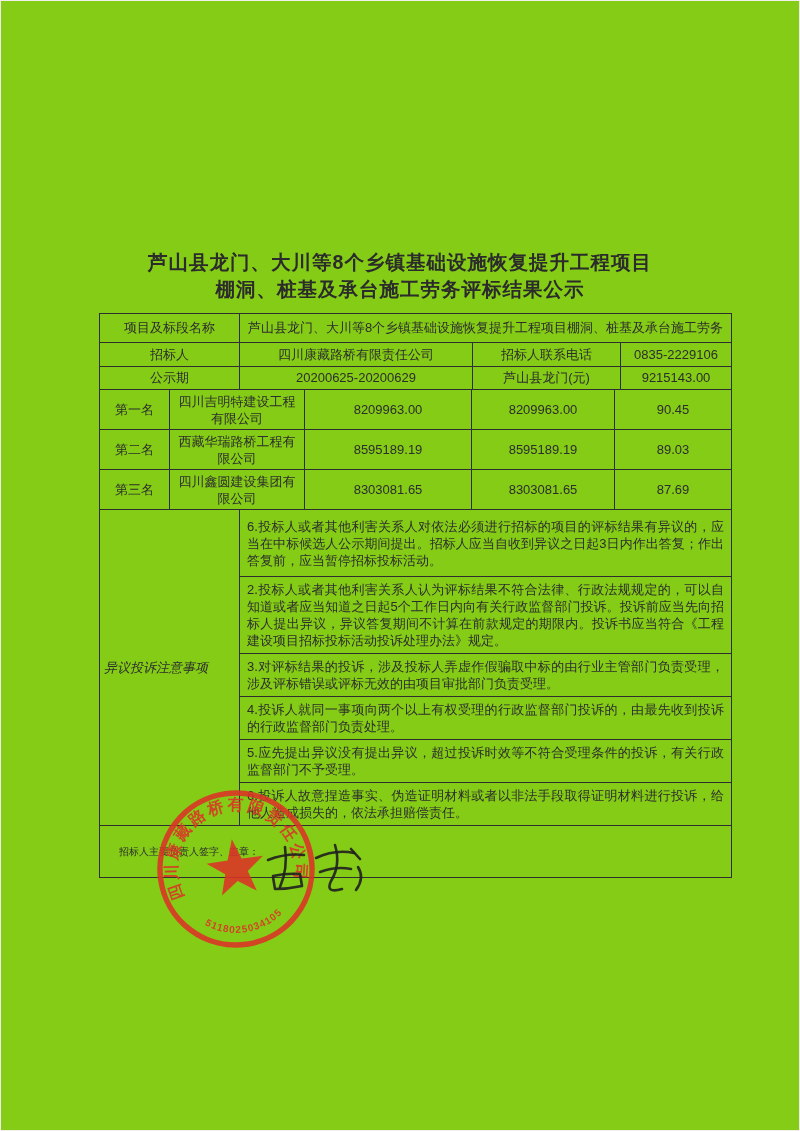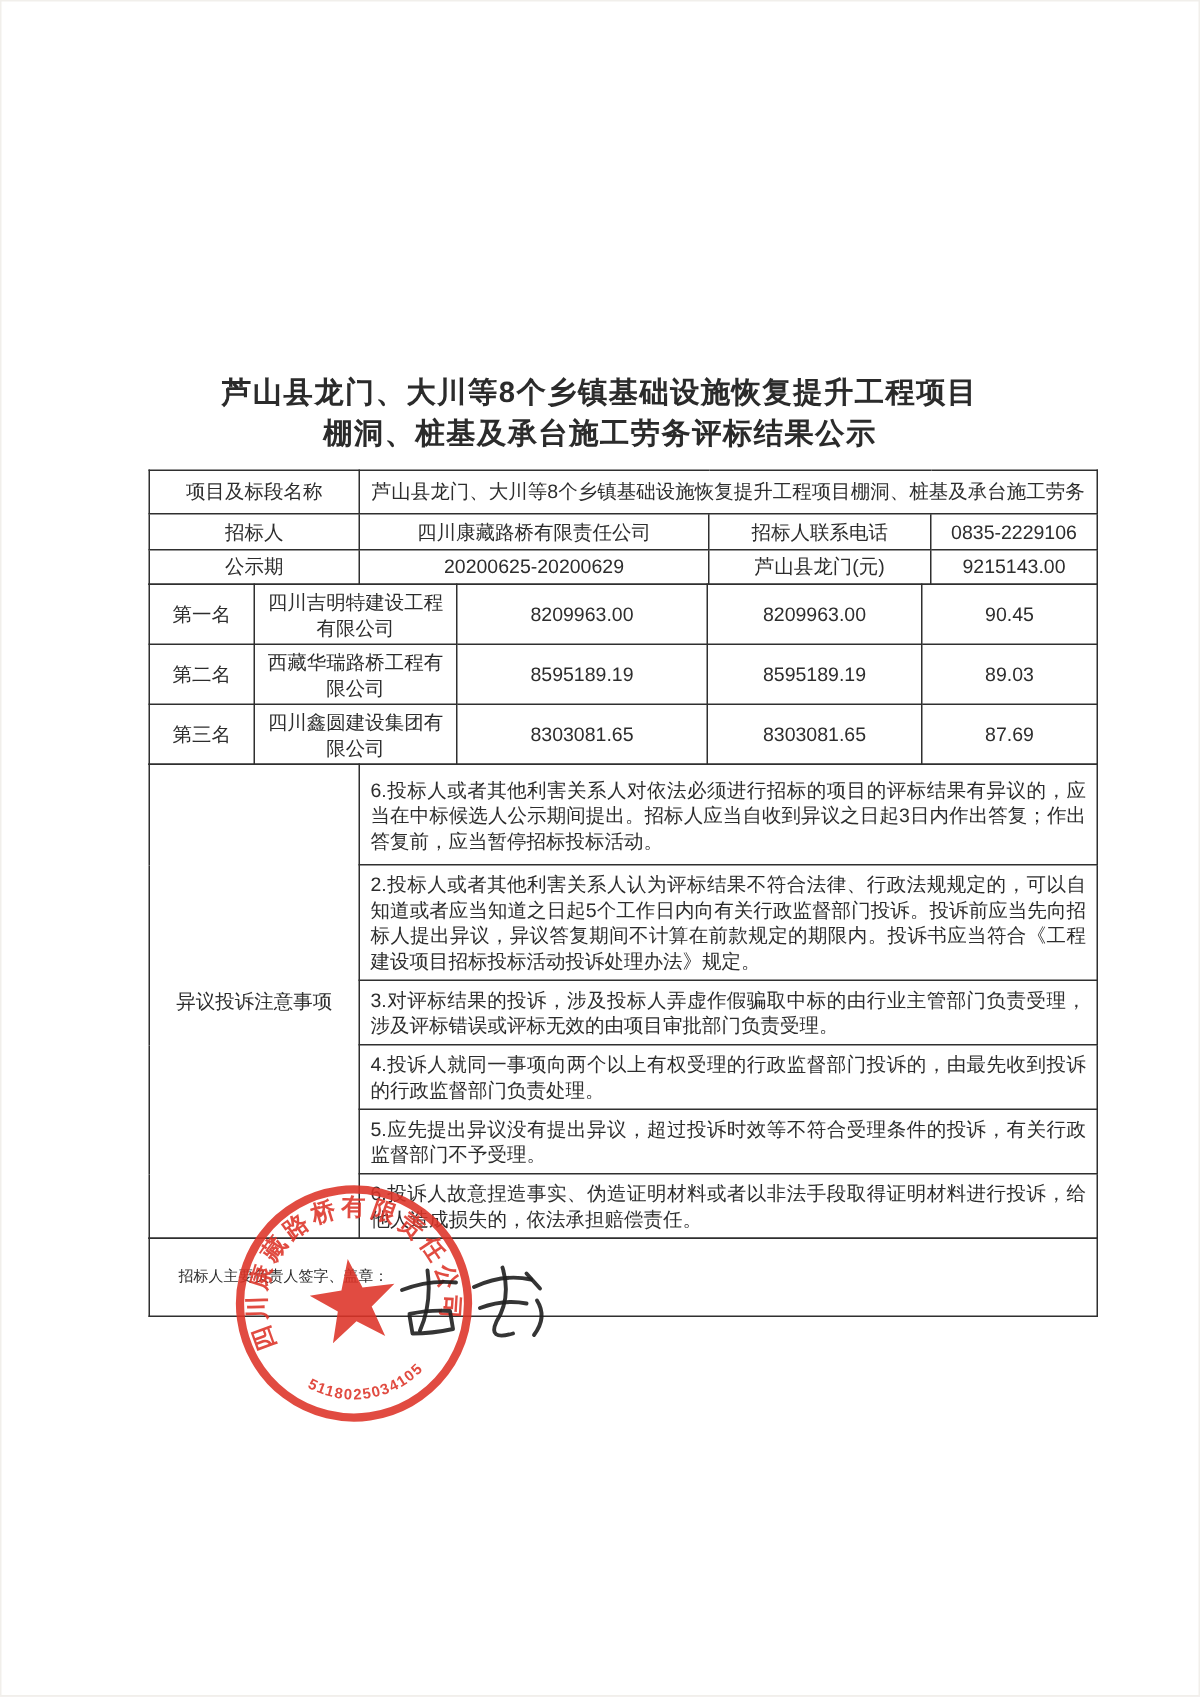--- a/index.html
+++ b/index.html
@@ -1,39 +1,39 @@
 <!DOCTYPE html>
 <html><head>
 <meta charset="utf-8">
 <style>
   html,body{margin:0;padding:0;background:#e9e7e4;}
   .page{
     position:relative;width:800px;height:1131px;margin:0 auto;
-    background:#ffffff;overflow:hidden;
+    background:#84cc16;overflow:hidden;
     font-family:"Liberation Sans","DejaVu Sans",sans-serif;
     color:#2d2d2d;
     box-shadow:inset 0 0 0 1px #f1efeb;
   }
   .title{position:absolute;top:249px;left:0;width:100%;text-align:center;
     font-weight:bold;font-size:19.5px;line-height:27px;letter-spacing:1px;color:#2b2b2b;}
   .tables{position:absolute;left:99px;top:313px;width:632px;}
   table.t{border-collapse:collapse;table-layout:fixed;width:632px;margin-top:-1px;}
   table.t:first-child{margin-top:0;}
   .t td,.t th{border:1px solid #2f2f2f;font-size:13px;line-height:16px;
     text-align:center;vertical-align:middle;padding:2px 4px;font-weight:normal;
     overflow:hidden;word-break:break-all;}
   .t th{font-weight:bold;}
   .info .r1 td{height:24px;}
   .info .r2 td{height:19px;}
   .info .r3 td{height:20px;}
   .info .r4 td{height:18px;}
   .cand .hr th{height:40px;line-height:18px;}
   .cand .cr td{height:35px;line-height:17px;}
   .notes td{ text-align:left; }
-  .notes td.lbl{text-align:center;}
+  .notes td.lbl{text-align:left;font-style:italic;}
   .notes td.item{padding:4px 7px;line-height:17px;font-size:13px;text-align:justify;}
   .notes .n1 td.item{height:58px;}
   .notes .n2 td.item{height:68px;}
   .notes .n3 td.item{height:25px;}
   .notes .n4 td.item{height:25px;}
   .notes .n5 td.item{height:24px;}
   .notes .n6 td.item{height:25px;}
   .sig td{height:47px;text-align:left;padding-left:19px;font-size:10px;}
   .seal{position:absolute;left:141px;top:774px;width:190px;height:190px;
     opacity:.88;pointer-events:none;}

